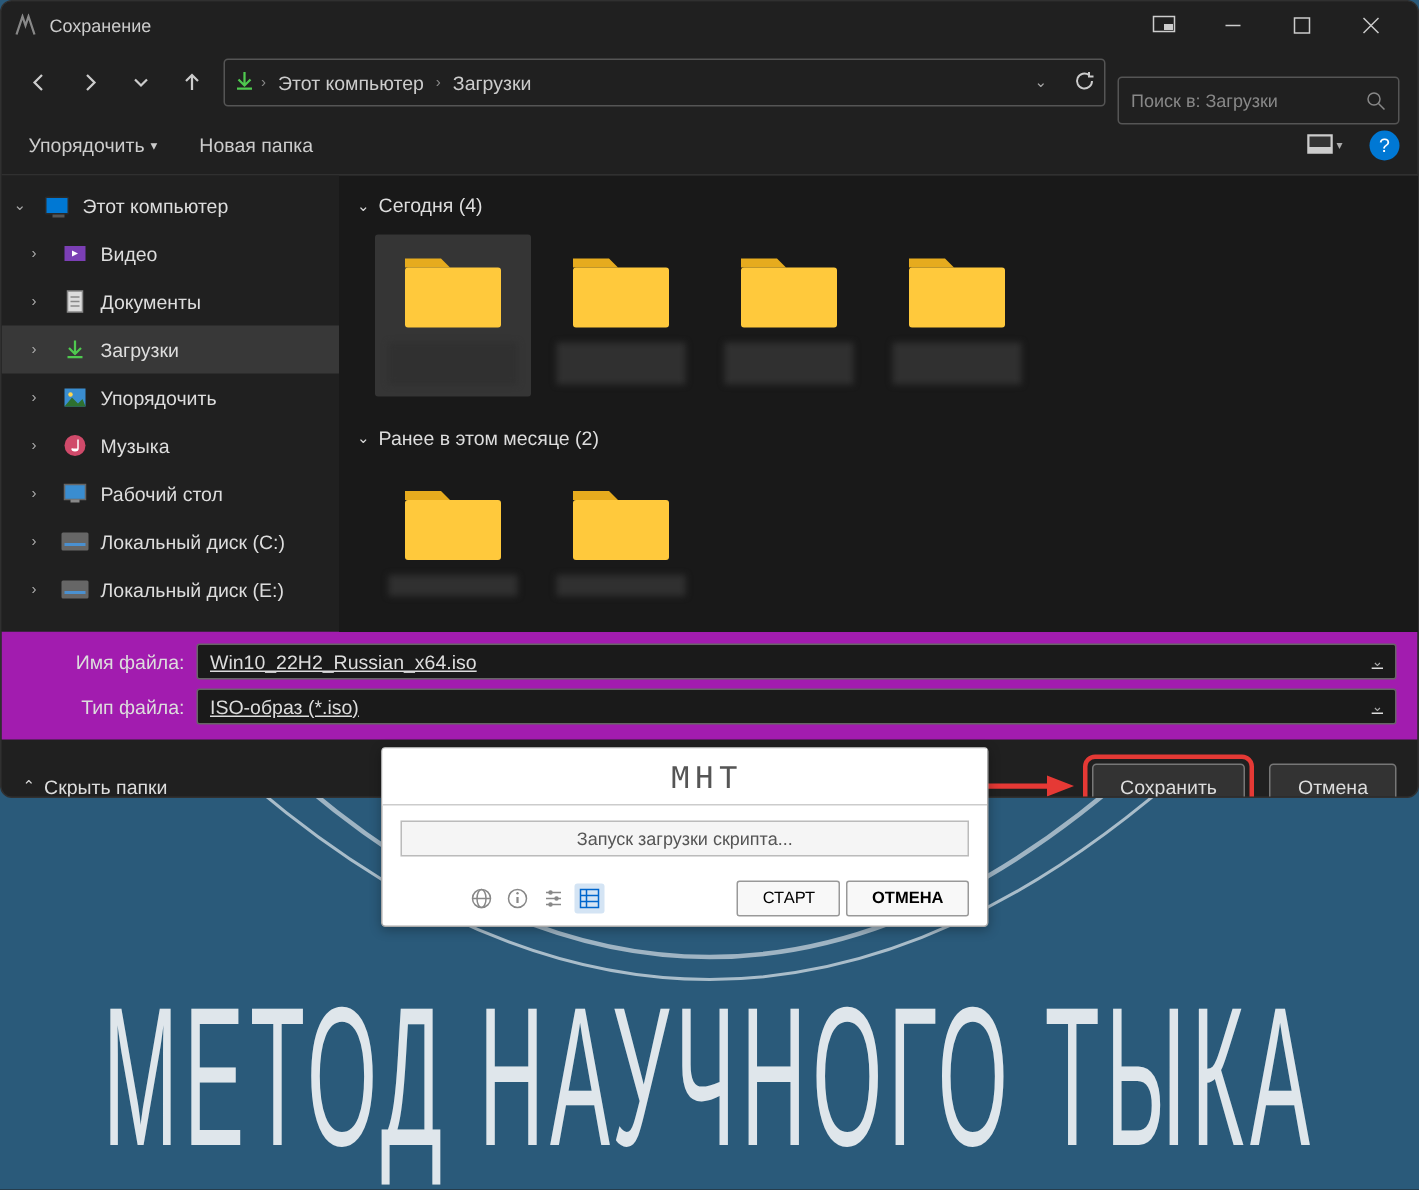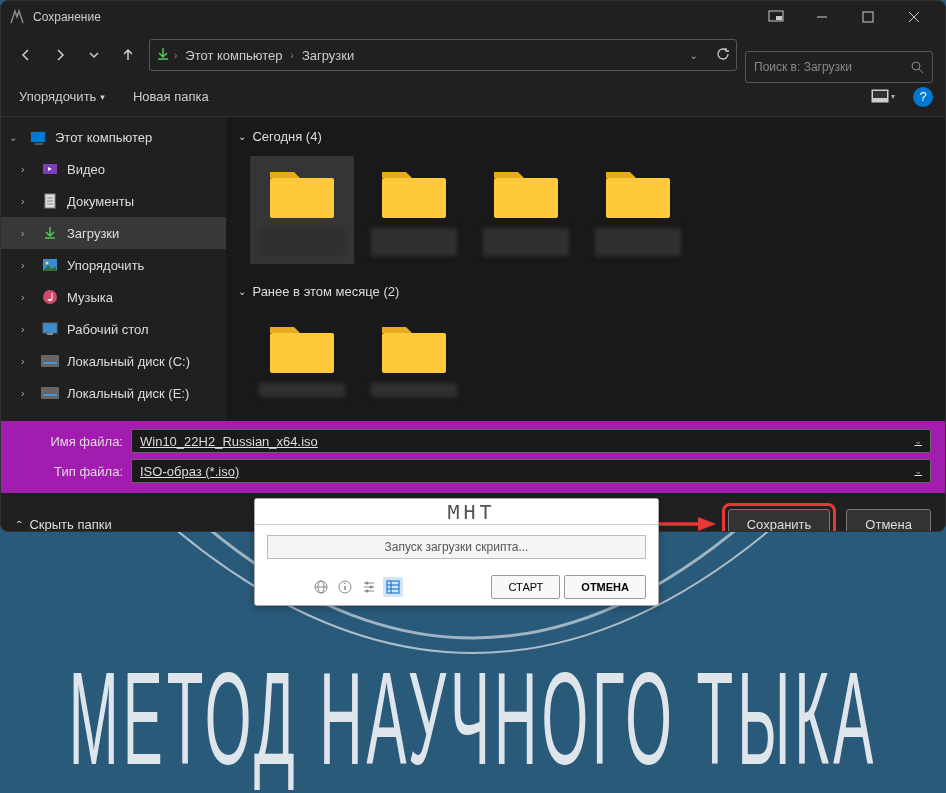--- a/index.html
+++ b/index.html
@@ -61,21 +61,21 @@
 
 .dialog-footer { display: flex; align-items: center; padding: 10px 14px 14px; gap: 10px; }
 .hide-folders { color: #ddd; font-size: 13px; display: flex; align-items: center; gap: 6px; }
 .footer-spacer { flex: 1; }
 .btn { height: 30px; padding: 0 18px; border: 1px solid #777; background: #333; color: #ddd; border-radius: 3px; font-size: 13px; cursor: pointer; }
 .btn-primary-wrap { border: 3px solid #e53935; border-radius: 8px; padding: 3px; }
 .btn-primary { background: #333; }
 
 
 .secondary-window { position: absolute; top: 498px; left: 254px; width: 405px; background: #fff; color: #333; font-size: 12px; border: 1px solid #aaa; border-radius: 3px; box-shadow: 0 2px 8px rgba(0,0,0,0.3); }
-.sw-header { height: 26px; display: flex; align-items: center; justify-content: center; background: #fff; border-bottom: 1px solid #ccc; padding-left: 30px; }
+.sw-header { height: 38px; display: flex; align-items: center; justify-content: center; background: #fff; border-bottom: 1px solid #ccc; padding-left: 30px; }
 .sw-logo { font-size: 20px; font-weight: 300; letter-spacing: 4px; color: #555; font-family: monospace; }
 .sw-progress { margin: 10px 12px; height: 24px; border: 1px solid #bbb; display: flex; align-items: center; justify-content: center; color: #555; font-size: 12px; background: #f5f5f5; }
 .sw-toolbar { display: flex; align-items: center; padding: 6px 12px; gap: 4px; margin-left: 44px; }
 .sw-tb-icon { width: 20px; height: 20px; display: flex; align-items: center; justify-content: center; color: #888; border-radius: 2px; }
 .sw-tb-icon.active { background: #d4e4f4; color: #0066cc; }
 .sw-tb-spacer { flex: 1; }
 .sw-btn { height: 24px; padding: 0 16px; border: 1px solid #999; background: #f8f8f8; font-size: 11px; border-radius: 2px; }
 .sw-status { padding: 8px 12px 12px; color: #555; font-size: 12px; border-top: 1px solid #ddd; }
 
 

